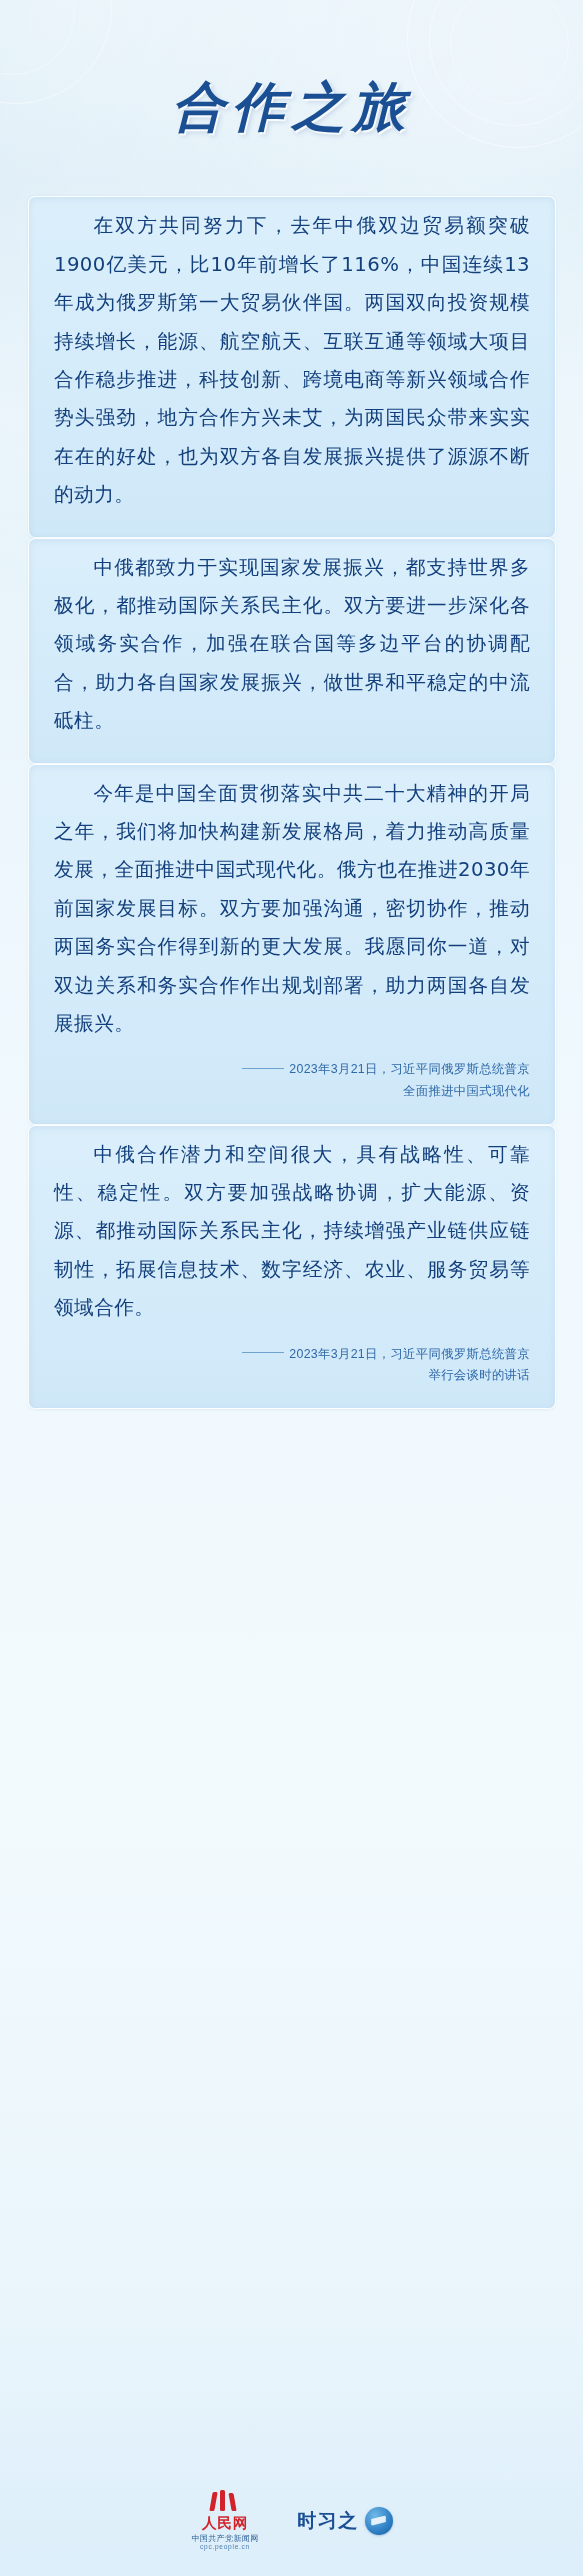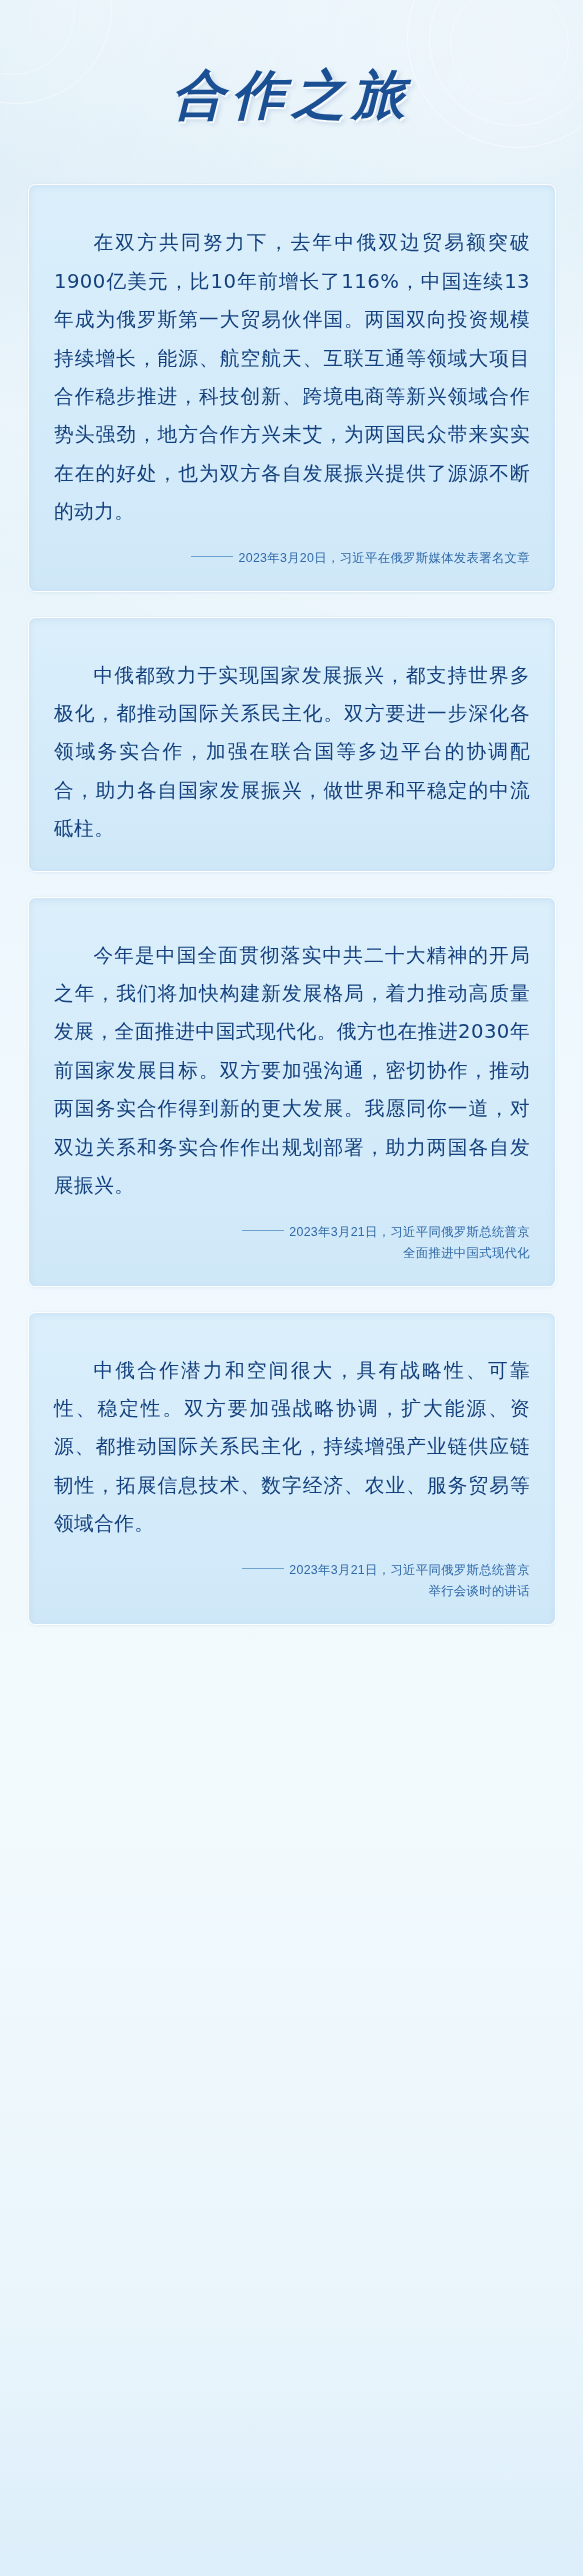--- a/index.html
+++ b/index.html
@@ -35,21 +35,21 @@
   .deco.d3 { width: 117px; height: 117px; right: 14.6px; top: -14.6px; border-color: rgba(255,255,255,0.35); }
   .deco.d4 { width: 190px; height: 190px; left: -80px; top: -88px; border-color: rgba(255,255,255,0.45); }
   .deco.d5 { width: 124px; height: 124px; left: -51px; top: -51px; border-color: rgba(255,255,255,0.35); }
   .deco.ring-dots {
     width: 175px; height: 175px; right: -22px; top: -51px;
     border: 1.5px dotted rgba(255,255,255,0.35);
   }
 
   .title-wrap {
     position: relative;
-    padding-top: 29px;
+    padding-top: 41px;
     text-align: center;
   }
   .title {
     display: inline-block;
     font-family: "DejaVu Serif", "Liberation Serif", serif;
     font-weight: bold;
     font-style: italic;
     font-size: 53px;
     letter-spacing: 7.3px;
     color: #1b4f93;
@@ -61,22 +61,21 @@
     position: relative;
     padding: 26px 28px 0 28px;
   }
 
   .card {
     position: relative;
     background: linear-gradient(180deg, #dbeffb 0%, #d4ebfa 55%, #cfe8f8 100%);
     border: 0.7px solid rgba(255,255,255,0.9);
     border-radius: 7.3px;
     box-shadow: 0 1.5px 7.3px rgba(47,110,170,0.10) inset, 0 0.7px 2.9px rgba(47,110,170,0.08);
-    padding: 39px 25px 22px 25px;
-    margin-bottom: 25px;
+    padding: 10px 25px 22px 25px;
   }
   .card .quote-text {
     font-family: "DejaVu Sans", "Liberation Sans", sans-serif;
     font-size: 19.7px;
     line-height: 1.95;
     color: #13407c;
     text-align: justify;
     text-indent: 2em;
     letter-spacing: 0.4px;
   }
@@ -198,23 +197,20 @@
   <div class="deco d5"></div>
 
   <div class="title-wrap">
     <h1 class="title">合作之旅</h1>
   </div>
 
   <div class="cards">
 
     <div class="card">
       <div class="quote-text">在双方共同努力下，去年中俄双边贸易额突破1900亿美元，比10年前增长了116%，中国连续13年成为俄罗斯第一大贸易伙伴国。两国双向投资规模持续增长，能源、航空航天、互联互通等领域大项目合作稳步推进，科技创新、跨境电商等新兴领域合作势头强劲，地方合作方兴未艾，为两国民众带来实实在在的好处，也为双方各自发展振兴提供了源源不断的动力。</div>
-      <div class="attrib">
-        <span class="dash"></span><span>2023年3月20日，习近平在俄罗斯媒体发表署名文章</span>
-      </div>
     </div>
 
     <div class="card">
       <div class="quote-text">中俄都致力于实现国家发展振兴，都支持世界多极化，都推动国际关系民主化。双方要进一步深化各领域务实合作，加强在联合国等多边平台的协调配合，助力各自国家发展振兴，做世界和平稳定的中流砥柱。</div>
     </div>
 
     <div class="card">
       <div class="quote-text">今年是中国全面贯彻落实中共二十大精神的开局之年，我们将加快构建新发展格局，着力推动高质量发展，全面推进中国式现代化。俄方也在推进2030年前国家发展目标。双方要加强沟通，密切协作，推动两国务实合作得到新的更大发展。我愿同你一道，对双边关系和务实合作作出规划部署，助力两国各自发展振兴。</div>
       <div class="attrib">
         <span class="dash"></span><span>2023年3月21日，习近平同俄罗斯总统普京</span>
@@ -225,15 +221,34 @@
     <div class="card">
       <div class="quote-text">中俄合作潜力和空间很大，具有战略性、可靠性、稳定性。双方要加强战略协调，扩大能源、资源、都推动国际关系民主化，持续增强产业链供应链韧性，拓展信息技术、数字经济、农业、服务贸易等领域合作。</div>
       <div class="attrib">
         <span class="dash"></span><span>2023年3月21日，习近平同俄罗斯总统普京</span>
         <span class="line2">举行会谈时的讲话</span>
       </div>
     </div>
 
   </div>
 
+  <div class="footer">
+    <div class="logo-people">
+      <div class="mark">
+        <span class="s1"></span>
+          <span class="s2"></span>
+          <span class="s3"></span>
+      </div>
+      <div class="name-cn">人民网</div>
+      <div class="name-sub">中国共产党新闻网</div>
+      <div class="name-url">cpc.people.cn</div>
+    </div>
+
+    <div class="divider-v"></div>
+
+    <div class="logo-badge">
+      <span class="badge-text">时习之</span>
+      <span class="badge-circle"></span>
+    </div>
+  </div>
 
 </div>
 
 
 </body></html>

